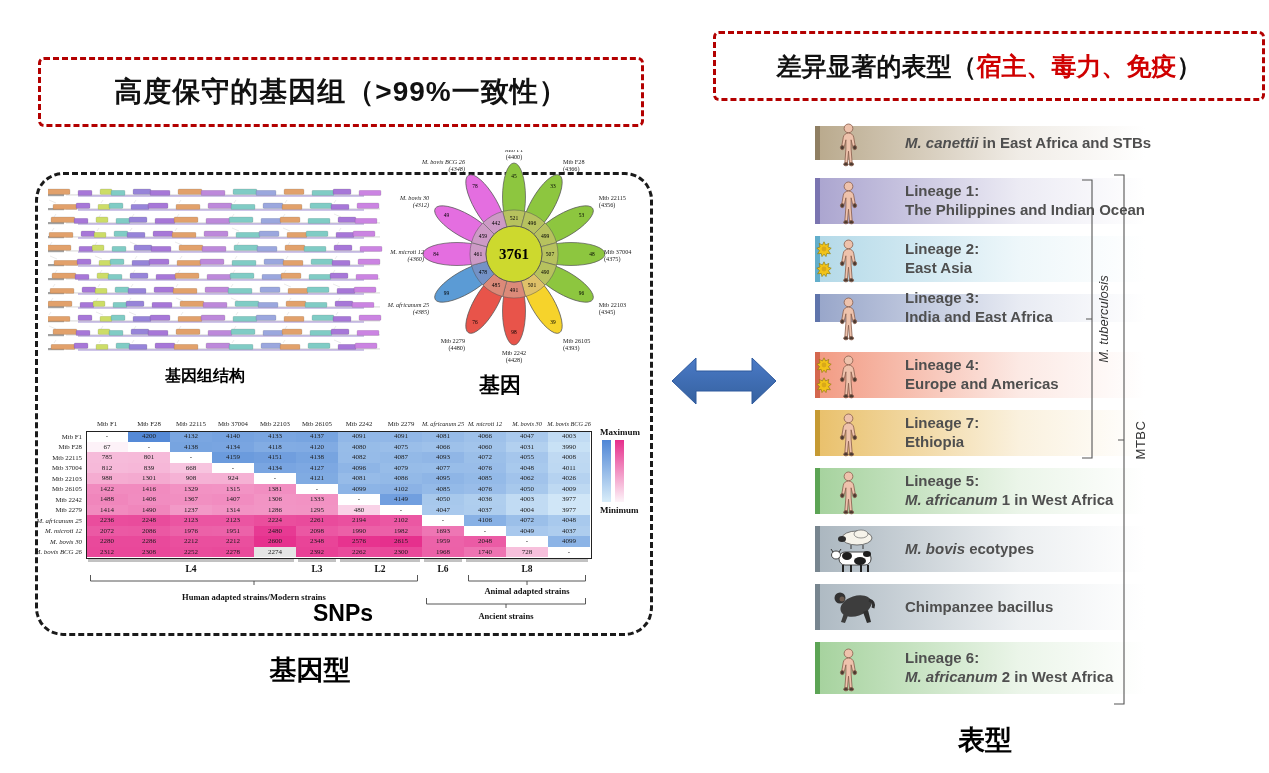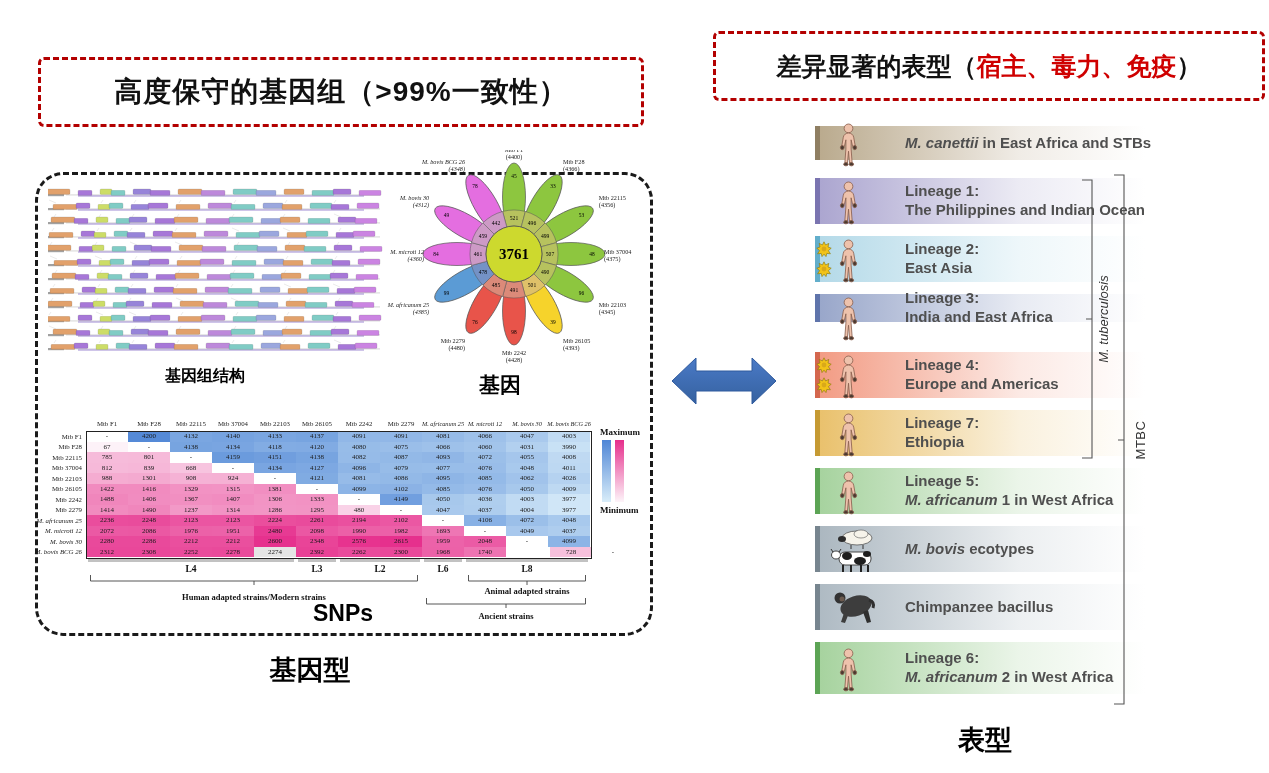--- a/index.html
+++ b/index.html
@@ -610,21 +610,21 @@
           <div class="snp-cell" style="background: rgb(233, 71, 154);">2312</div>
           <div class="snp-cell" style="background: rgb(233, 71, 154);">2308</div>
           <div class="snp-cell" style="background: rgb(233, 76, 156);">2252</div>
           <div class="snp-cell" style="background: rgb(233, 74, 155);">2278</div>
           <div class="snp-cell" style="background: #e5e5e5;">2274</div>
           <div class="snp-cell" style="background: rgb(232, 65, 150);">2392</div>
           <div class="snp-cell" style="background: rgb(233, 75, 156);">2262</div>
           <div class="snp-cell" style="background: rgb(233, 72, 154);">2300</div>
           <div class="snp-cell" style="background: rgb(236, 97, 168);">1968</div>
           <div class="snp-cell" style="background: rgb(238, 115, 178);">1740</div>
-          <div class="snp-cell" style="background: rgb(247, 192, 220); margin-left: 44px;">728</div>
+          <div class="snp-cell" style="background: rgb(247, 192, 220);">728</div>
           <div class="snp-cell" style="background: rgb(255, 255, 255);">-</div>
         </div>
       </div>
     <div id="snp-outline"></div>
     <div id="snp-annot">
         <div class="group-bar" style="left: 60px; top: 144px; width: 206px;"></div>
         <div class="group-label" style="left: 58px; top: 149px; width: 210px;">L4</div>
         <div class="group-bar" style="left: 270px; top: 144px; width: 38px;"></div>
         <div class="group-label" style="left: 268px; top: 149px; width: 42px;">L3</div>
         <div class="group-bar" style="left: 312px; top: 144px; width: 80px;"></div>

